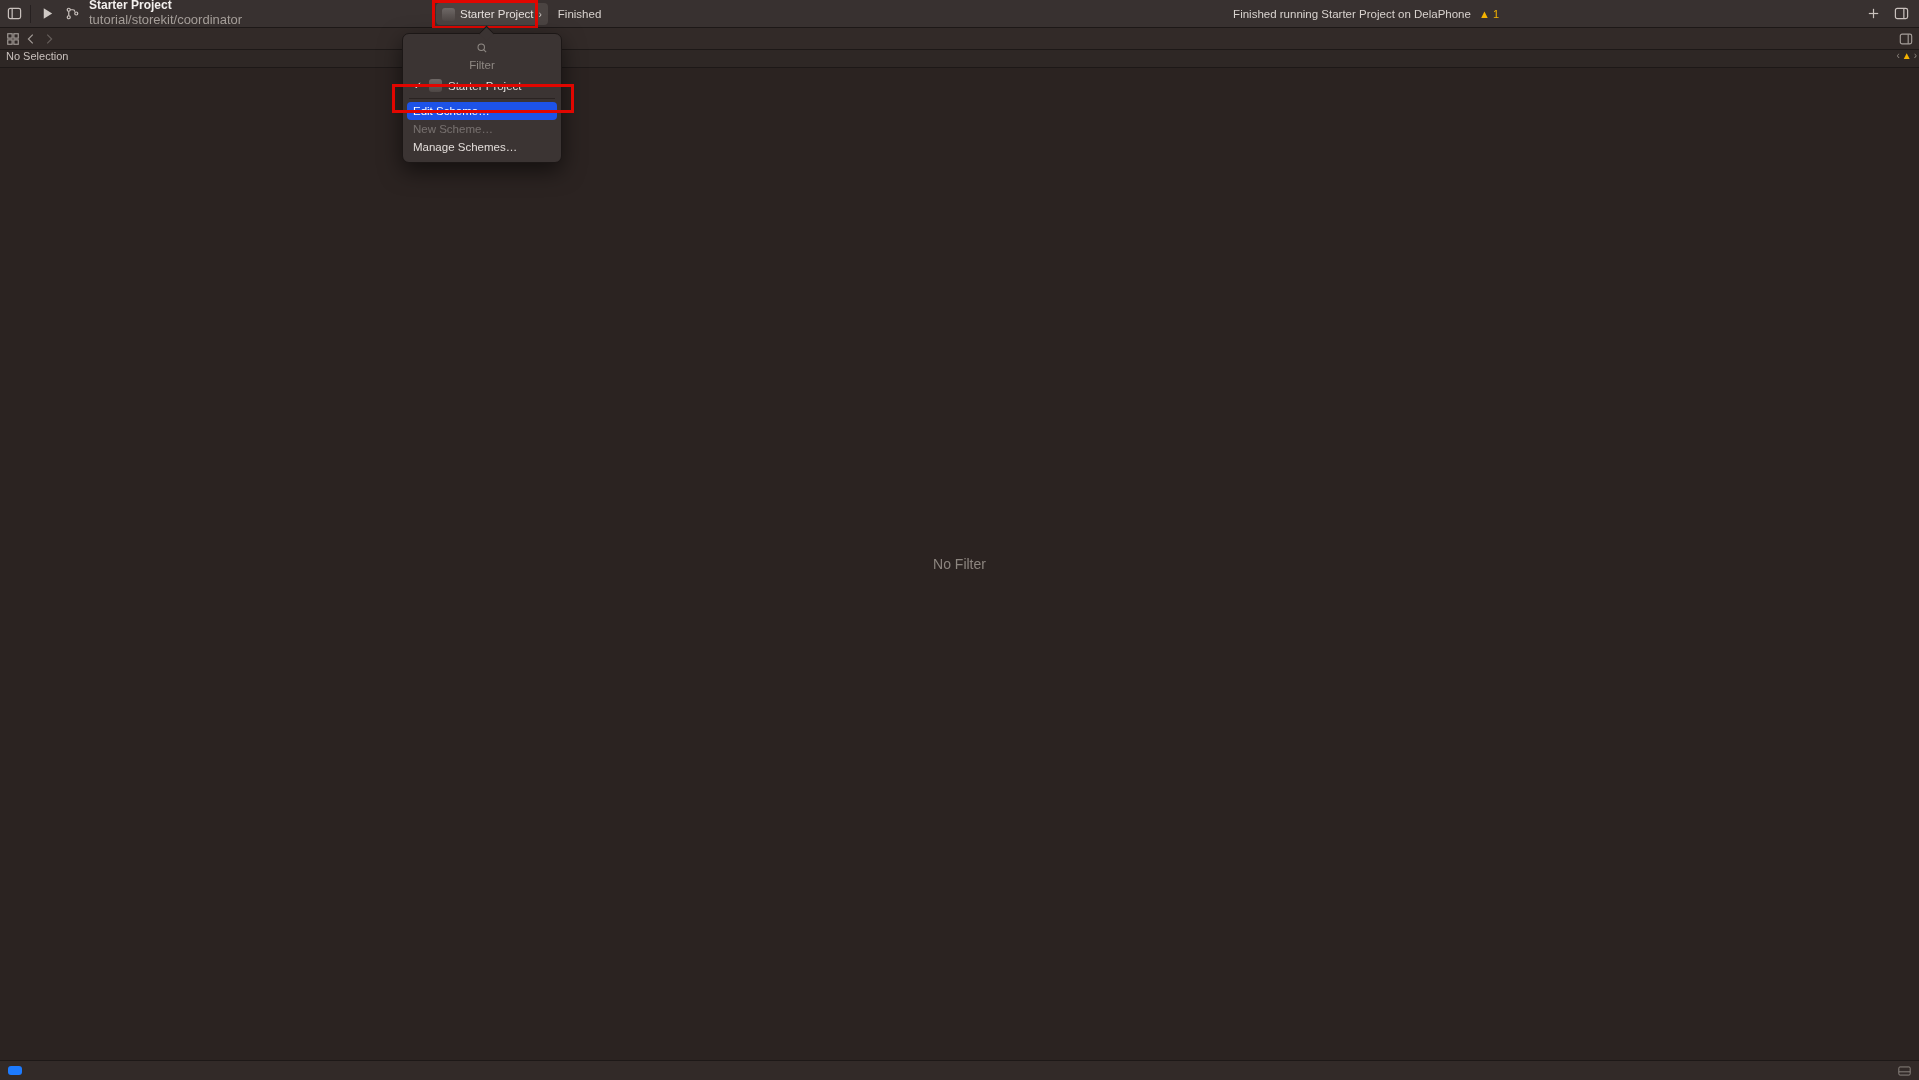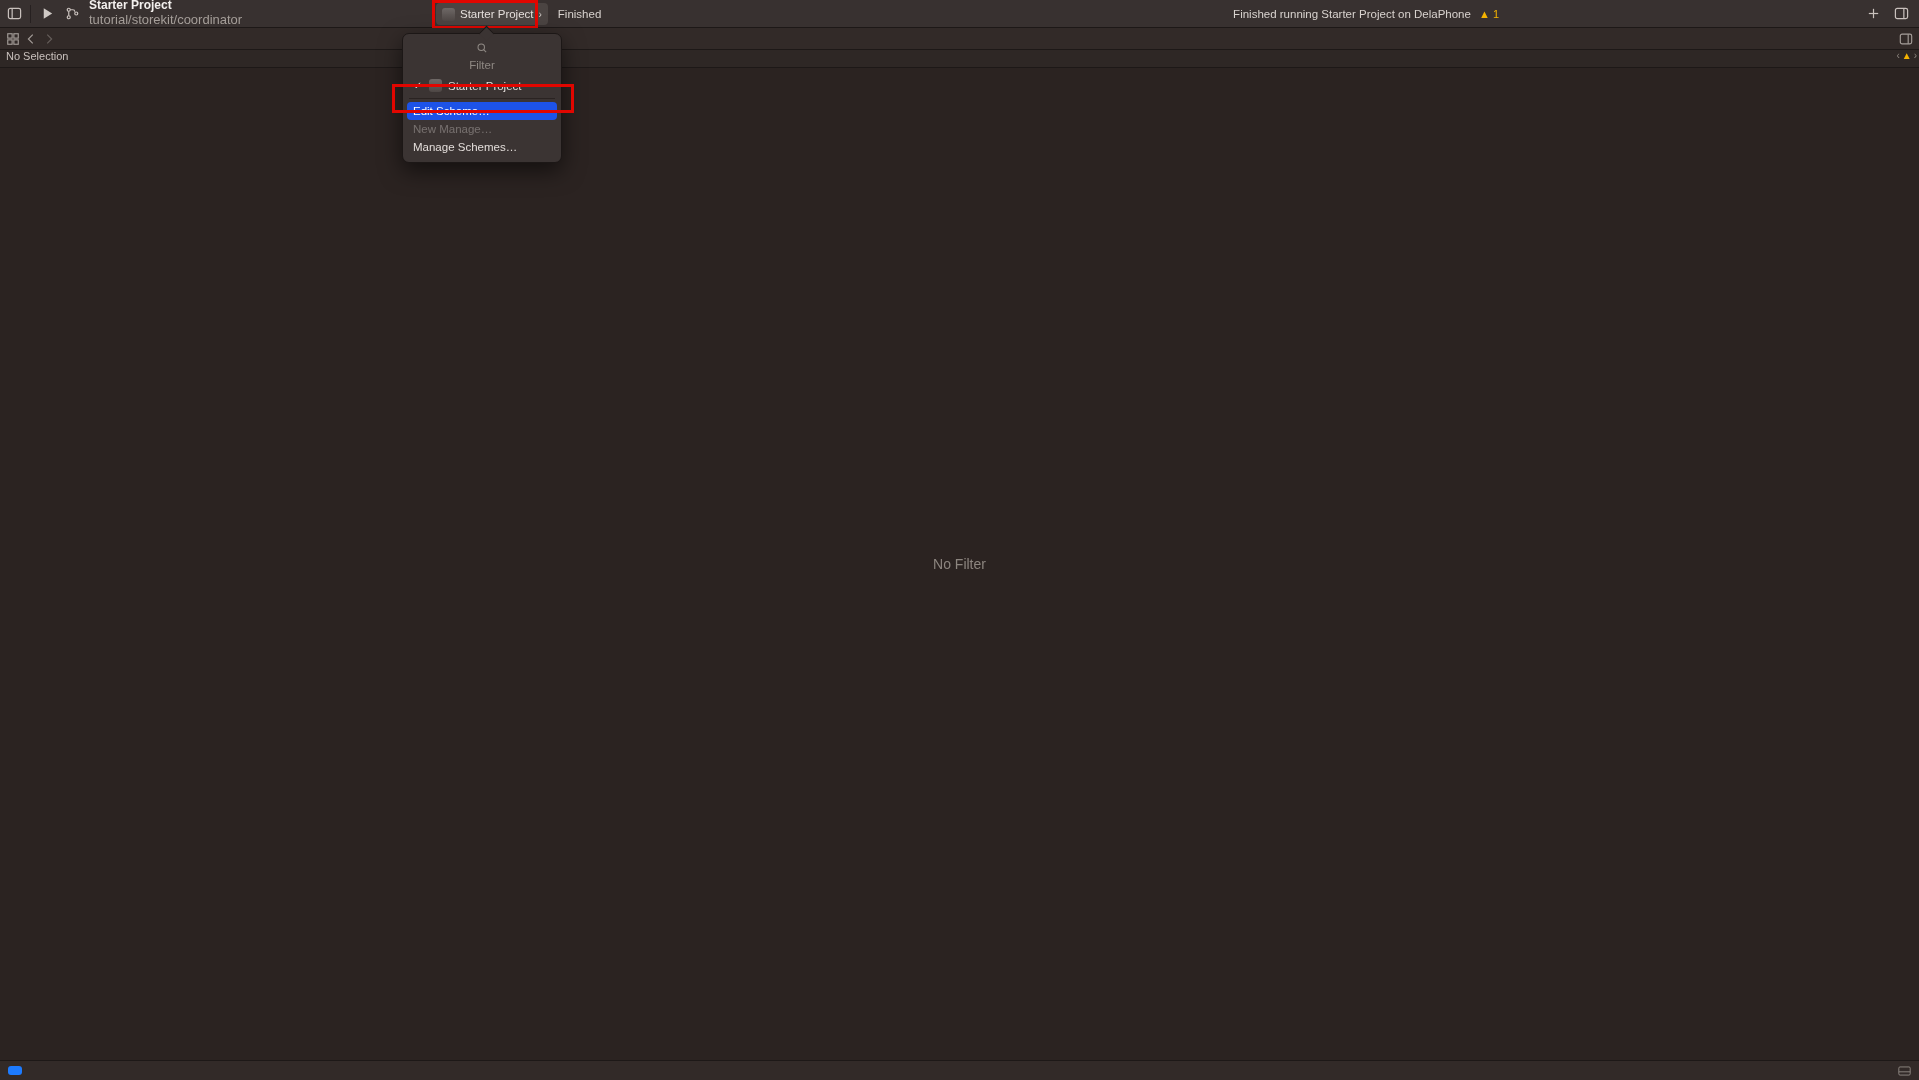--- a/index.html
+++ b/index.html
@@ -323,20 +323,20 @@
   <div class="pop-row">
     <span class="chk">✓</span>
     <span class="app-icon"></span>
     <span>Starter Project</span>
   </div>
   <div class="pop-divider"></div>
   <div class="pop-row sel sel-only-text">
     <span>Edit Scheme…</span>
   </div>
   <div class="pop-row sel-only-text" style="opacity:.35">
-    <span>New Manage…</span>
+    <span>New Scheme…</span>
   </div>
   <div class="pop-row sel-only-text">
     <span>Manage Schemes…</span>
   </div>
 </div>
 
 <div class="highlight-red hl2"></div>
 
 </body></html>

